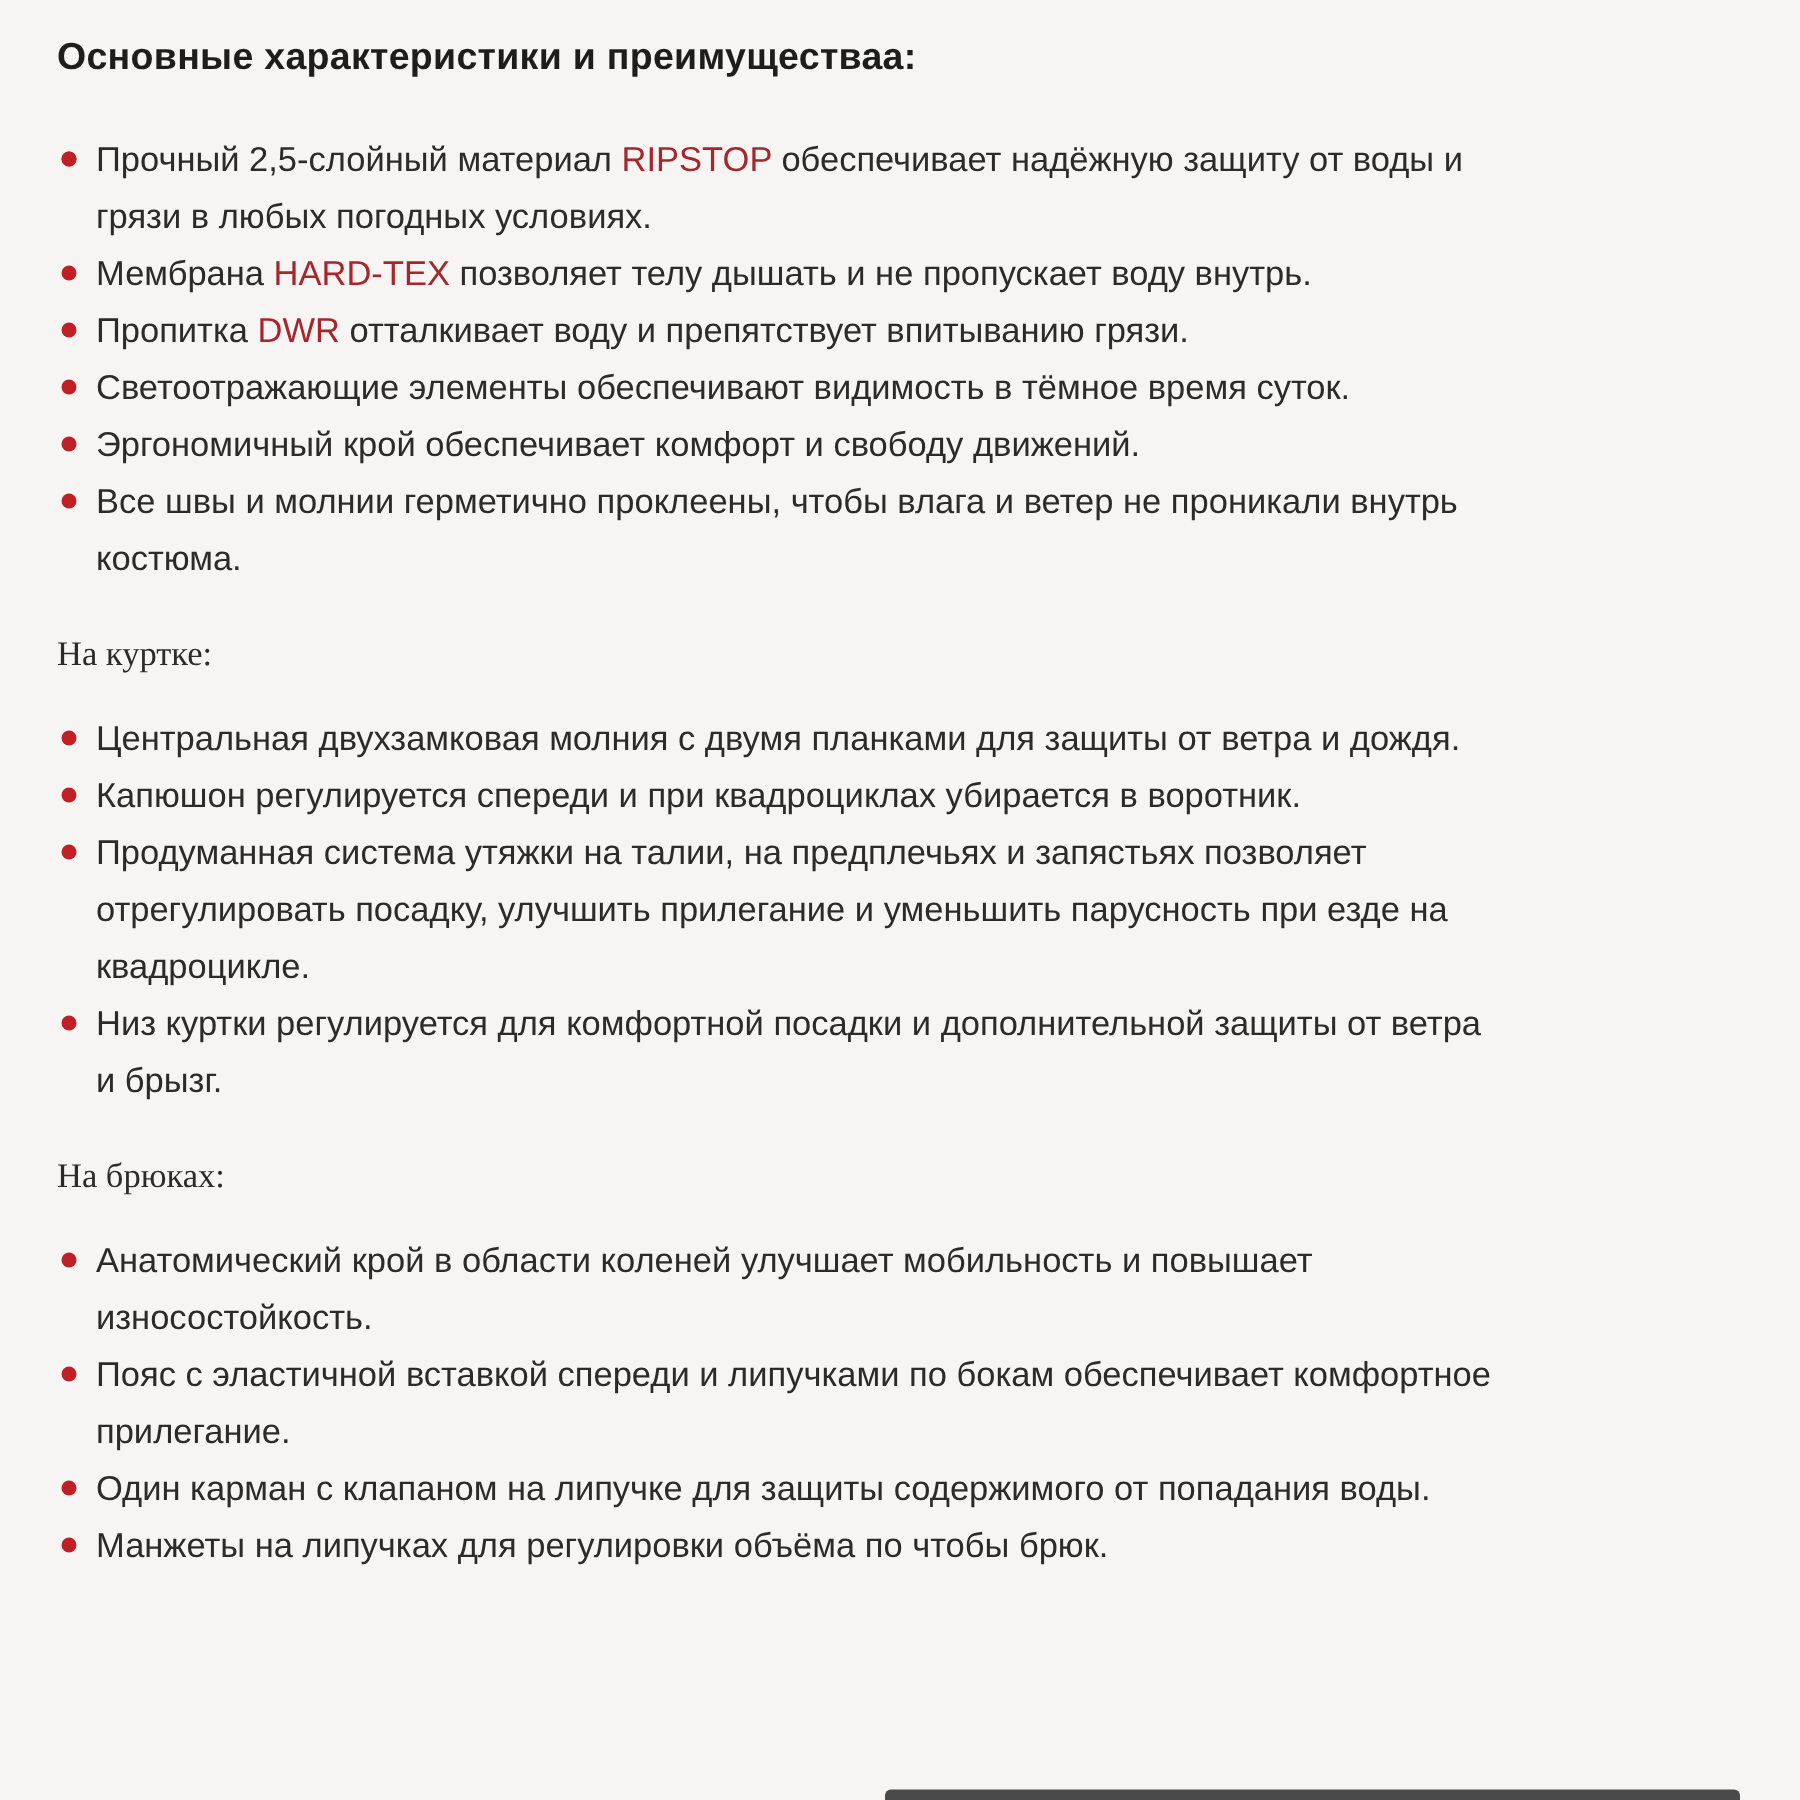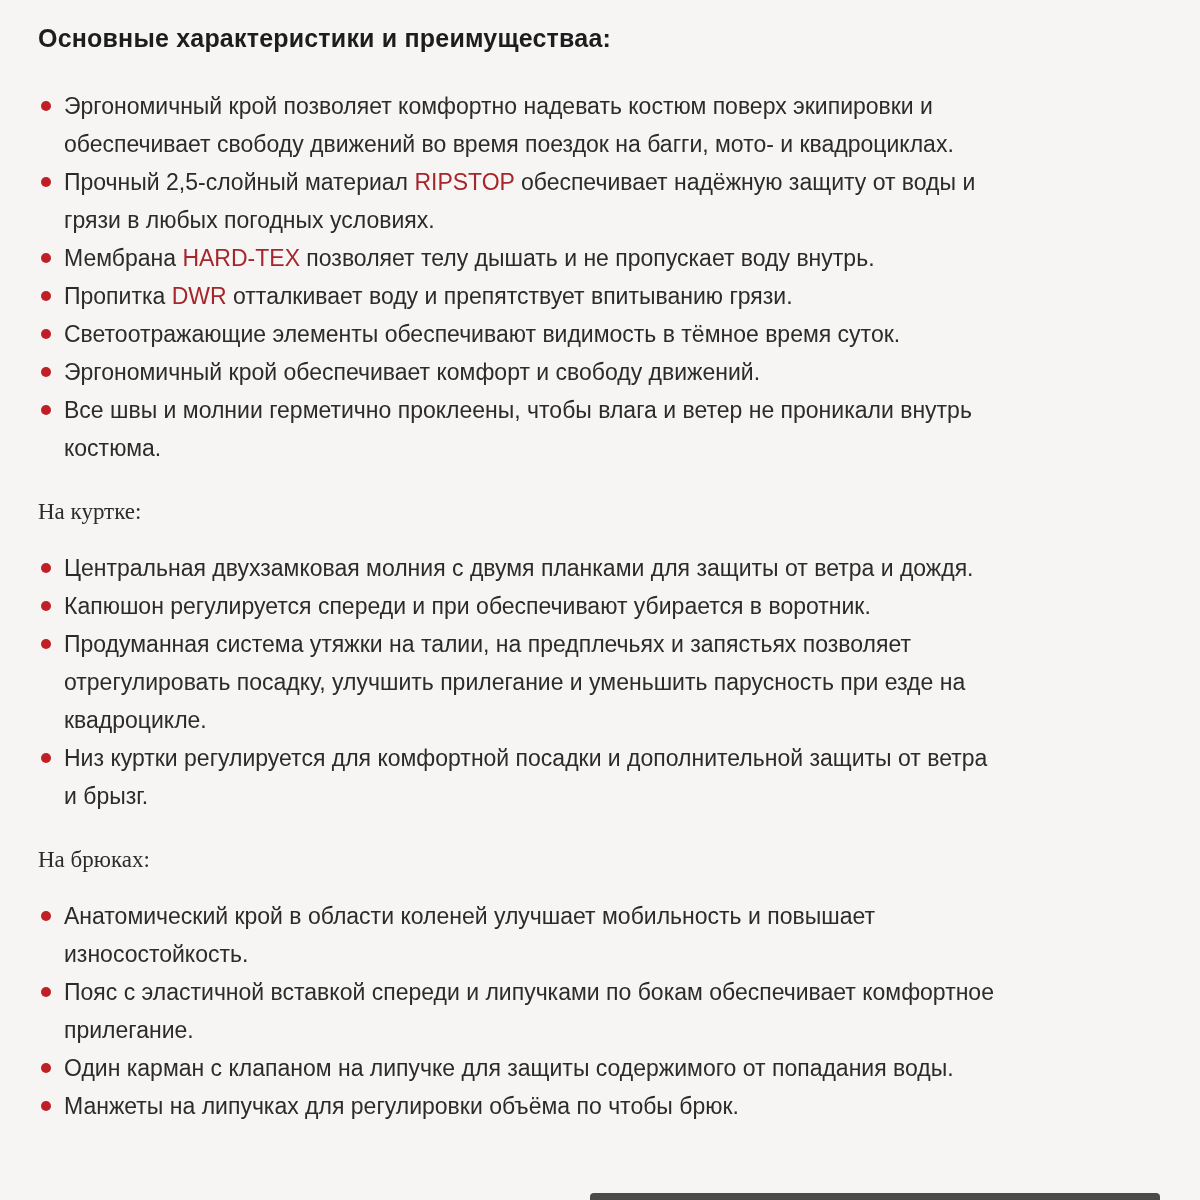--- a/index.html
+++ b/index.html
@@ -68,35 +68,34 @@
     background: var(--bar, #4a4a4a);
   }
 </style>
 </head>
 <body style="--bg: #f6f5f4; --fg: #2b2b2b; --accent: #a6262c; --bullet: #c01f25; --bar: #4a4a4a;">
 
 <main class="content">
   <h1 class="page-title">Основные характеристики и преимуществаа:</h1>
   <div>
       <ul class="bullet-list">
-        <li class="bullet-item"><span class="dot"></span><span class="txt"><span>Эргономичный крой позволяет комфортно надевать костюм поверх экипировки и
-обеспечивает свободу движений во время поездок на багги, мото- и квадроциклах.</span></span></li>
+        <li class="bullet-item"><span class="dot"></span></li>
         <li class="bullet-item"><span class="dot"></span><span class="txt"><span>Прочный 2,5-слойный материал </span><span class="hl">RIPSTOP</span><span> обеспечивает надёжную защиту от воды и
 грязи в любых погодных условиях.</span></span></li>
         <li class="bullet-item"><span class="dot"></span><span class="txt"><span>Мембрана </span><span class="hl">HARD-TEX</span><span> позволяет телу дышать и не пропускает воду внутрь.</span></span></li>
         <li class="bullet-item"><span class="dot"></span><span class="txt"><span>Пропитка </span><span class="hl">DWR</span><span> отталкивает воду и препятствует впитыванию грязи.</span></span></li>
         <li class="bullet-item"><span class="dot"></span><span class="txt"><span>Светоотражающие элементы обеспечивают видимость в тёмное время суток.</span></span></li>
         <li class="bullet-item"><span class="dot"></span><span class="txt"><span>Эргономичный крой обеспечивает комфорт и свободу движений.</span></span></li>
         <li class="bullet-item"><span class="dot"></span><span class="txt"><span>Все швы и молнии герметично проклеены, чтобы влага и ветер не проникали внутрь
 костюма.</span></span></li>
       </ul>
       <div class="section-title">На куртке:</div>
       <ul class="bullet-list">
         <li class="bullet-item"><span class="dot"></span><span class="txt"><span>Центральная двухзамковая молния с двумя планками для защиты от ветра и дождя.</span></span></li>
-        <li class="bullet-item"><span class="dot"></span><span class="txt"><span>Капюшон регулируется спереди и при обеспечивают убирается в воротник.</span></span></li>
+        <li class="bullet-item"><span class="dot"></span><span class="txt"><span>Капюшон регулируется спереди и при квадроциклах убирается в воротник.</span></span></li>
         <li class="bullet-item"><span class="dot"></span><span class="txt"><span>Продуманная система утяжки на талии, на предплечьях и запястьях позволяет
 отрегулировать посадку, улучшить прилегание и уменьшить парусность при езде на
 квадроцикле.</span></span></li>
         <li class="bullet-item"><span class="dot"></span><span class="txt"><span>Низ куртки регулируется для комфортной посадки и дополнительной защиты от ветра
 и брызг.</span></span></li>
       </ul>
       <div class="section-title">На брюках:</div>
       <ul class="bullet-list">
         <li class="bullet-item"><span class="dot"></span><span class="txt"><span>Анатомический крой в области коленей улучшает мобильность и повышает
 износостойкость.</span></span></li>

